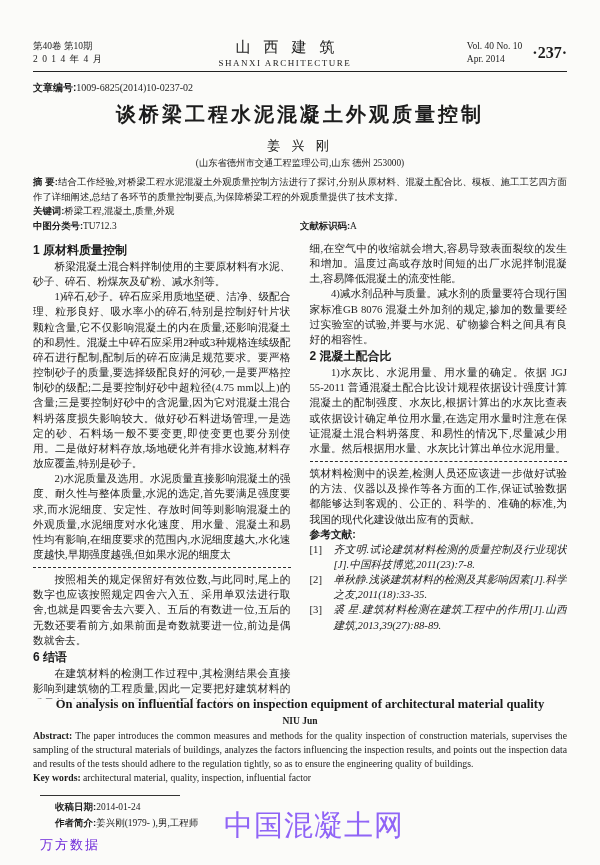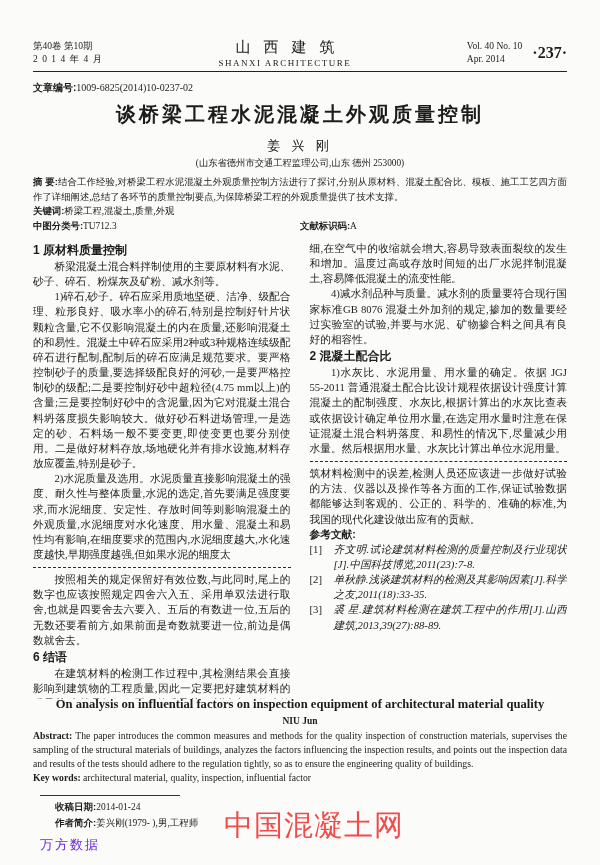--- a/index.html
+++ b/index.html
@@ -199,16 +199,16 @@
   <div class="fn-sep"></div>
   <div class="fn">
     <div>
       <b>收稿日期:</b><span>2014-01-24</span>
     </div>
     <div>
       <b>作者简介:</b><span>姜兴刚(1979- ),男,工程师</span>
     </div>
   </div>
 
-  <div class="wm-site" style="color: #ef4444;">中国混凝土网</div>
+  <div class="wm-site" style="color: #8b5cf6;">中国混凝土网</div>
   <div class="wm-db">万方数据</div>
 
 </div>
 
 </body></html>

